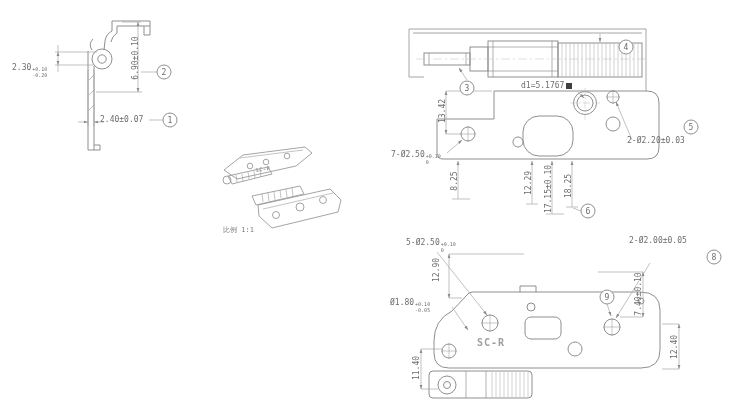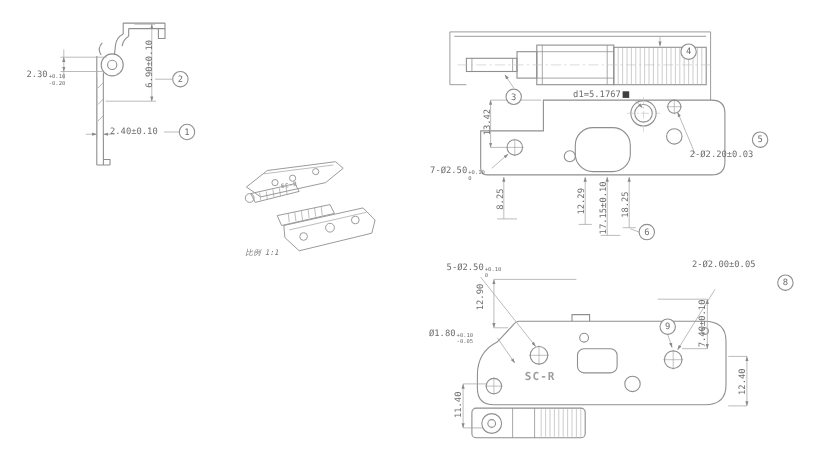--- a/index.html
+++ b/index.html
@@ -10,21 +10,21 @@
   .dim-v{position:absolute;font-size:8px;color:#6d6d6d;white-space:nowrap;line-height:1;
          transform:translate(-50%,-50%) rotate(-90deg);}
   .tolstack{display:inline-flex;flex-direction:column;font-size:5px;line-height:1.15;
             vertical-align:-1px;margin-left:1px;}
   .balloon{position:absolute;width:13px;height:13px;border:1px solid #8f8f8f;border-radius:50%;
            background:#fff;color:#6d6d6d;font-size:8px;line-height:13px;text-align:center;
            transform:translate(-50%,-50%);}
   .engrave{position:absolute;font-size:10px;font-weight:bold;letter-spacing:1px;color:#9e9e9e;}
   .engrave-small{position:absolute;font-size:5.5px;font-weight:bold;color:#9a9a9a;
                  transform:translate(-50%,-50%) rotate(-9deg);letter-spacing:.5px;}
-  .scale-label{position:absolute;font-size:7px;color:#7a7a7a;white-space:nowrap;font-style:italic;}
+  .scale-label{position:absolute;font-size:7px;color:#7a7a7a;white-space:nowrap;}
   .sq-marker{display:inline-block;width:6px;height:6px;background:#3f3f3f;margin-left:2px;
              vertical-align:middle;}
 </style>
 </head>
 <body>
 
 <div class="canvas">
 
   <svg width="750" height="420" viewBox="0 0 750 420">
     <defs>
@@ -156,26 +156,26 @@
         <line x1="643" y1="272" x2="643" y2="317" marker-start="url(#arr)" marker-end="url(#arr)"></line>
         <line x1="452" y1="307" x2="468" y2="330" marker-end="url(#arr)"></line>
         <path d="M421,349 H442 M421,389 H438"></path>
         <line x1="421" y1="349" x2="421" y2="389" marker-start="url(#arr)" marker-end="url(#arr)"></line>
         <path d="M679,324 H662 M679,369 H662"></path>
         <line x1="679" y1="324" x2="679" y2="369" marker-start="url(#arr)" marker-end="url(#arr)"></line>
       </g>
     </g>
   </svg>
 
-  <span class="dim-h" style="left:24px;top:64px"><span>2.30</span><span class="tolstack">
+  <span class="dim-h" style="left:12px;top:64px"><span>2.30</span><span class="tolstack">
         <span>+0.10</span>
         <span>-0.20</span>
       </span></span>
   <span class="dim-v" style="left:136px;top:58px">6.90±0.10</span>
-  <span class="dim-h" style="left:100px;top:116px">2.40±0.10</span>
+  <span class="dim-h" style="left:100px;top:116px">2.40±0.07</span>
   <span class="balloon" style="left:164px;top:72px">2</span>
   <span class="balloon" style="left:170px;top:120px">1</span>
 
   <span class="engrave-small" style="left:263px;top:169px">SC-R</span>
   <span class="scale-label" style="left:223px;top:225px">比例 1:1</span>
 
   <span class="balloon" style="left:626px;top:47px">4</span>
   <span class="balloon" style="left:467px;top:88px">3</span>
   <span class="dim-h" style="left:521px;top:82px"><span>d1=5.1767</span><span class="sq-marker"></span></span>
   <span class="dim-v" style="left:443px;top:111px">13.42</span>

